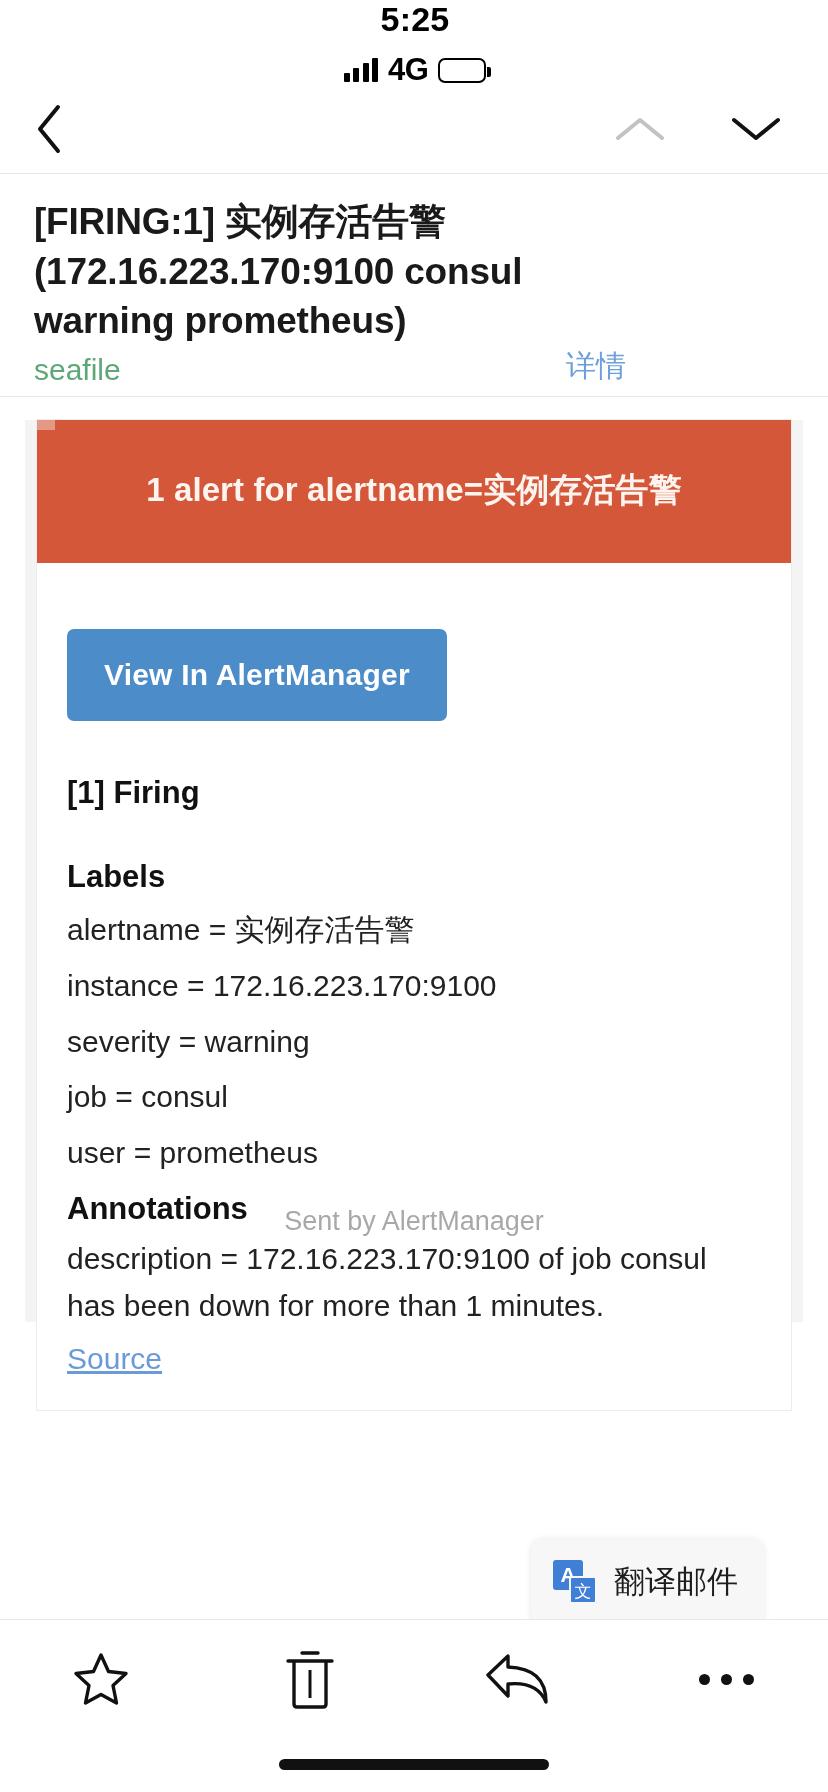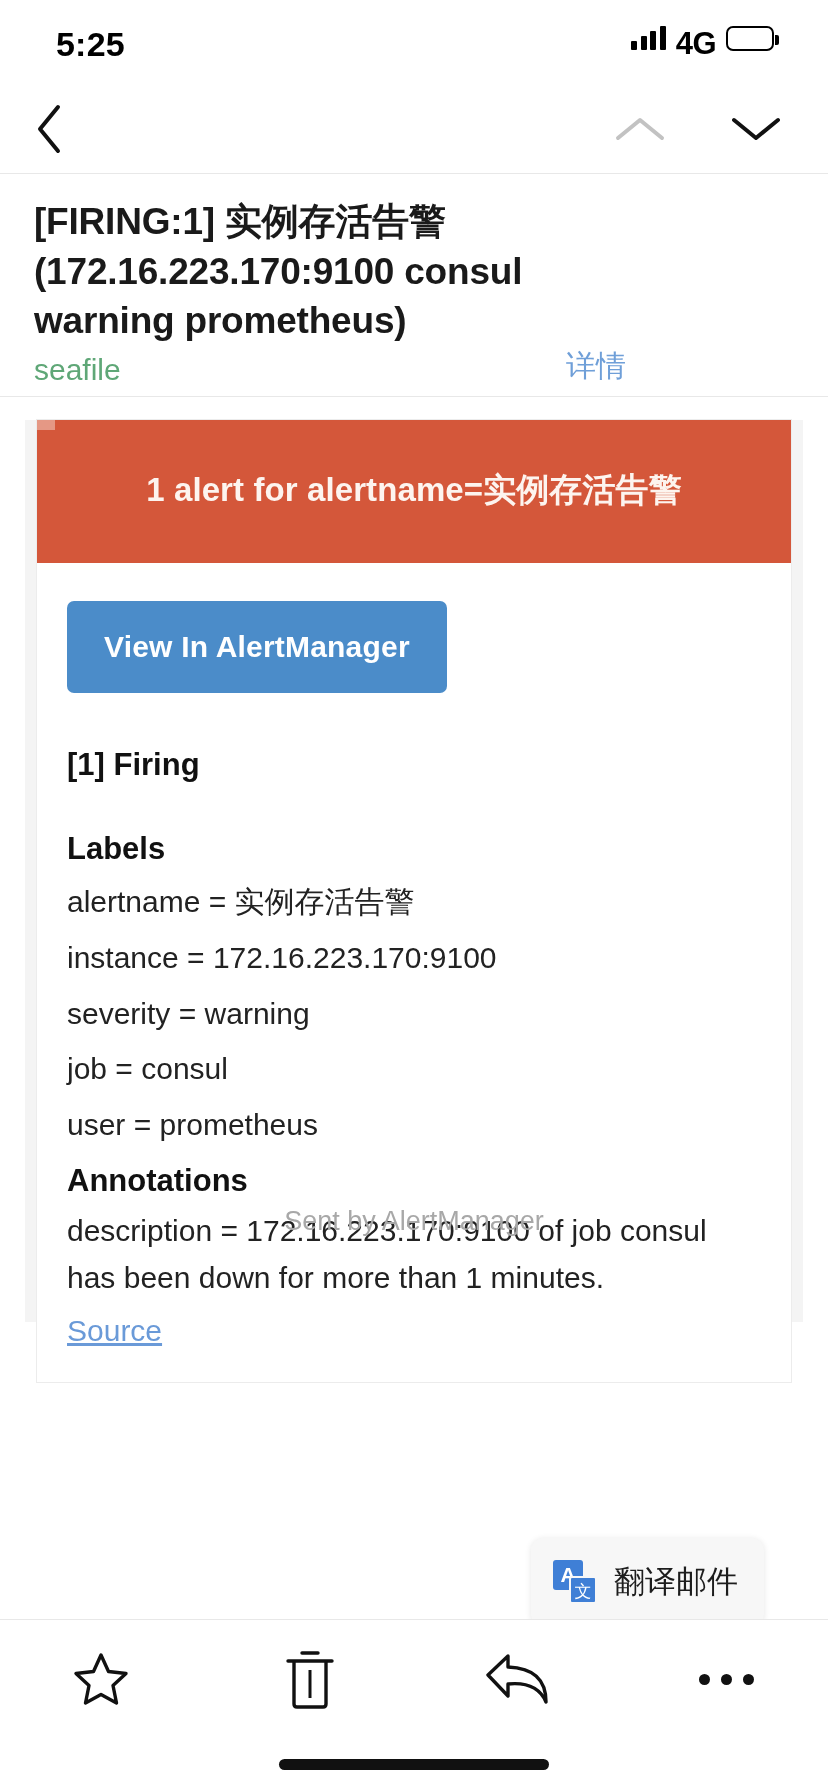--- a/index.html
+++ b/index.html
@@ -10,23 +10,24 @@
     -webkit-font-smoothing:antialiased;
     overflow:hidden;
   }
   .phone { position:relative; width:828px; height:1792px; background:#ffffff; }
 
   
   .statusbar {
     position:absolute; top:0; left:0; width:828px; height:88px;
     display:flex; align-items:center; justify-content:space-between;
     padding:0 54px 0 56px;
+    flex-direction:column;
   }
   .status-time { font-size:34px; font-weight:700; color:#000; letter-spacing:.2px; }
-  .status-right { display:flex; gap:10px; }
+  .status-right { display:flex; align-items:center; gap:10px; }
   .signal { display:flex; align-items:flex-end; gap:3.5px; height:24px; }
   .signal i { display:block; width:6px; background:#000; border-radius:1px; }
   .signal i:nth-child(1){ height:9px; }
   .signal i:nth-child(2){ height:14px; }
   .signal i:nth-child(3){ height:19px; }
   .signal i:nth-child(4){ height:24px; }
   .net-label { font-size:31px; font-weight:600; color:#000; letter-spacing:-.5px; }
   .battery { position:relative; width:48px; height:25px; border:2.5px solid #000; border-radius:7px; padding:2.5px; }
   .battery .fill { height:100%; width:66%; background:#000; border-radius:3px; }
   .battery:after { content:""; position:absolute; right:-7px; top:7px; width:4px; height:10px; background:#000; border-radius:0 2px 2px 0; }
@@ -68,21 +69,21 @@
   .alert-banner {
     background:#d4573a; color:#fdf4ef;
     text-align:center; padding:48px 18px 50px 18px;
     font-size:33px; font-weight:600; letter-spacing:.1px;
     position:relative;
   }
   .alert-banner:before{
     content:""; position:absolute; top:0; left:0;
     width:18px; height:10px; background:#f5d9cf; opacity:.5;
   }
-  .alert-body { padding:36px 30px 34px 30px; background:#fff; }
+  .alert-body { padding:28px 30px 34px 30px; background:#fff;margin-top:36px; }
   .view-btn {
     display:inline-block; background:#4b8cc9; color:#ffffff;
     font-size:30px; font-weight:700; letter-spacing:.2px;
     padding:29px 37px; border-radius:7px; margin:2px 0 0 0;
   }
   .firing-title { font-size:31px; font-weight:700; color:#111; margin-top:54px; }
   .sec-title { font-size:31px; font-weight:700; color:#111; margin-top:48px; }
   .kv { font-size:30px; color:#222; line-height:1.56; margin-top:9px; }
   .kv.first { margin-top:12px; }
   .desc { font-size:30px; color:#222; line-height:1.56; margin-top:9px; }

